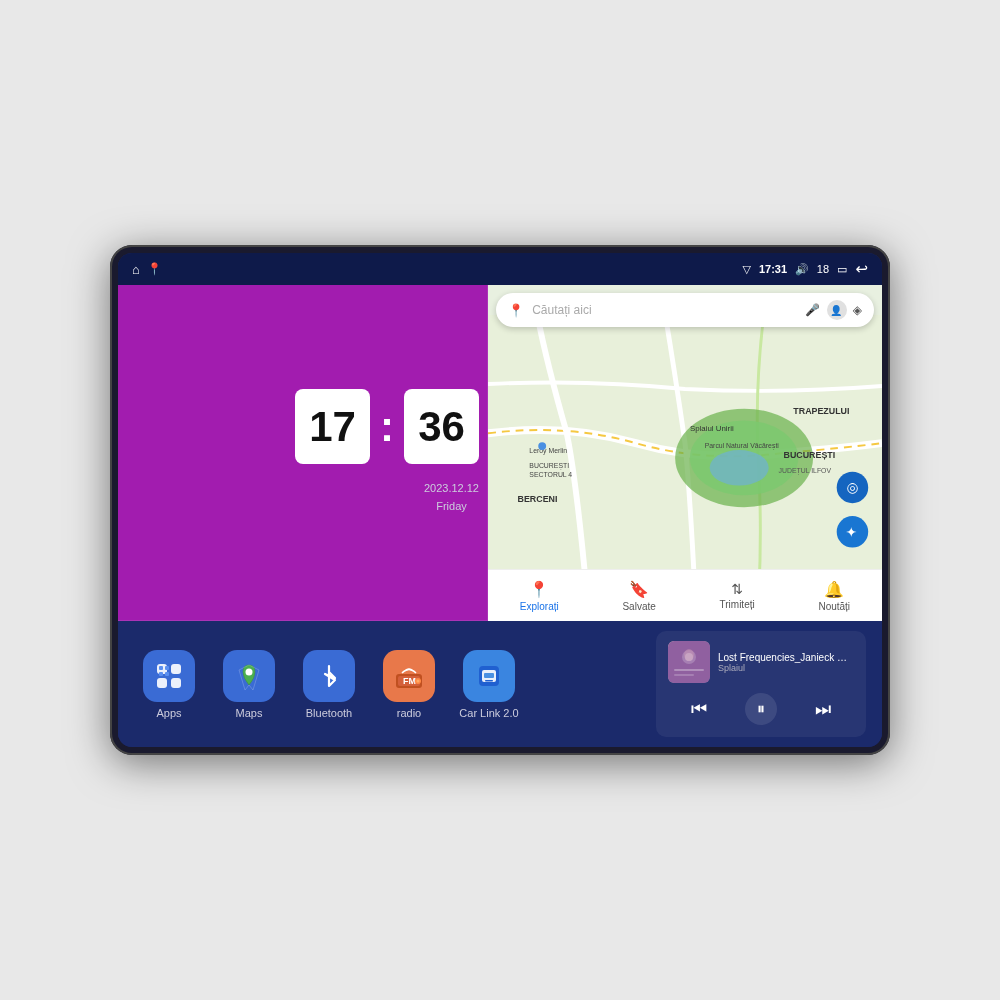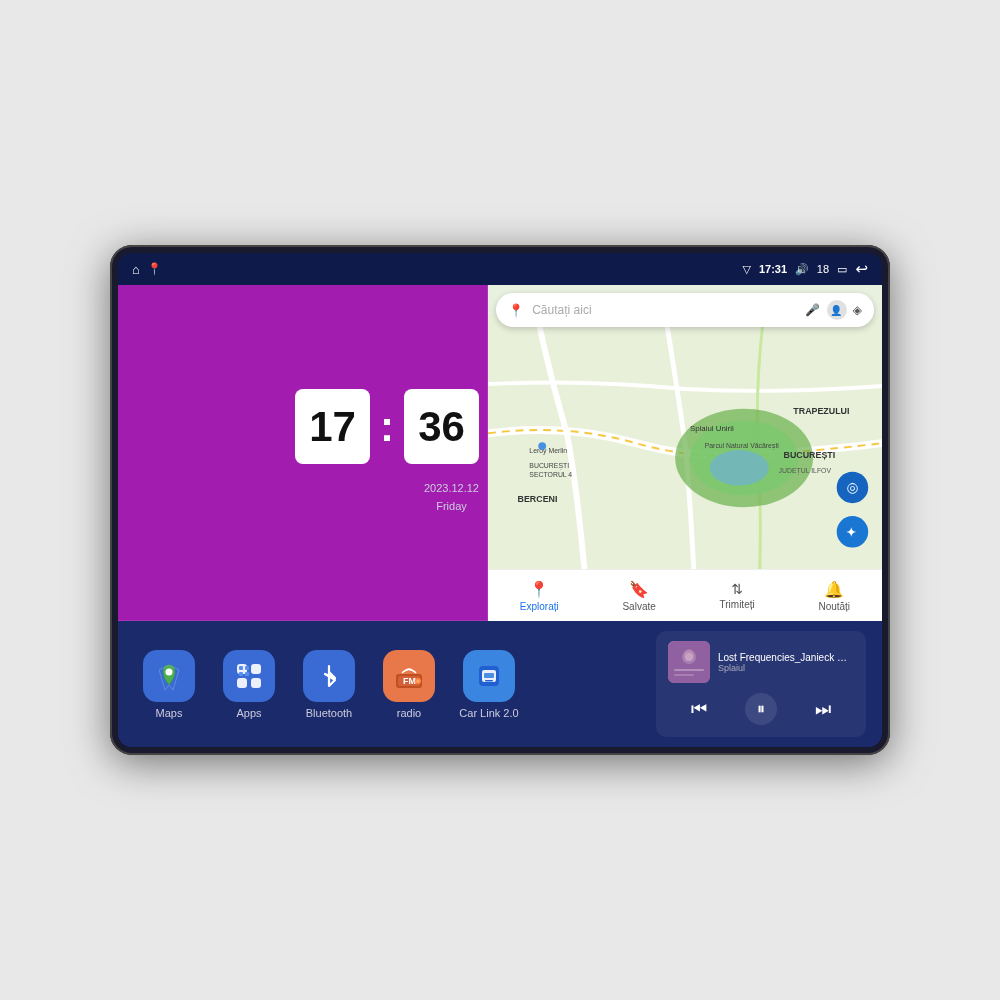--- a/index.html
+++ b/index.html
@@ -428,46 +428,46 @@
               <span class="map-nav-label">Noutăți</span>
             </div>
           </div>
         </div>
       </div>
 
       <div class="apps-row">
         <div class="apps-section">
 
           <div class="app-item">
+            <div class="app-icon-wrap app-apps">
+              <svg width="28" height="28" viewBox="0 0 28 28">
+                <rect x="2" y="2" width="10" height="10" rx="3" fill="white" opacity="0.9"></rect>
+                <rect x="16" y="2" width="10" height="10" rx="3" fill="white" opacity="0.9"></rect>
+                <rect x="2" y="16" width="10" height="10" rx="3" fill="white" opacity="0.9"></rect>
+                <rect x="16" y="16" width="10" height="10" rx="3" fill="white" opacity="0.9"></rect>
+
+                <rect x="4" y="4" width="4" height="4" rx="1" fill="#5a8ff0"></rect>
+                <rect x="10" y="4" width="4" height="4" rx="1" fill="#5a8ff0"></rect>
+                <rect x="4" y="10" width="4" height="4" rx="1" fill="#5a8ff0"></rect>
+                <rect x="10" y="10" width="4" height="4" rx="1" fill="#5a8ff0"></rect>
+              </svg>
+            </div>
+            <span class="app-label">Apps</span>
+          </div>
+
+          <div class="app-item">
             <div class="app-icon-wrap app-maps">
               <svg width="28" height="28" viewBox="0 0 28 28">
                 <path d="M14 3 Q20 3 20 10 Q20 16 14 23 Q8 16 8 10 Q8 3 14 3Z" fill="#4caf50"></path>
                 <path d="M14 3 Q20 3 20 10 Q20 16 14 23 Q8 16 8 10 Q8 3 14 3Z" fill="none" stroke="#388e3c" stroke-width="0.5"></path>
                 <circle cx="14" cy="10" r="3.5" fill="#fff"></circle>
                 <path d="M4 8 L14 3 L24 8 L18 28 L14 23 L10 28 Z" fill="none" stroke="rgba(255,255,255,0.4)" stroke-width="0.5"></path>
               </svg>
             </div>
             <span class="app-label">Maps</span>
-          </div>
-
-          <div class="app-item">
-            <div class="app-icon-wrap app-apps">
-              <svg width="28" height="28" viewBox="0 0 28 28">
-                <rect x="2" y="2" width="10" height="10" rx="3" fill="white" opacity="0.9"></rect>
-                <rect x="16" y="2" width="10" height="10" rx="3" fill="white" opacity="0.9"></rect>
-                <rect x="2" y="16" width="10" height="10" rx="3" fill="white" opacity="0.9"></rect>
-                <rect x="16" y="16" width="10" height="10" rx="3" fill="white" opacity="0.9"></rect>
-
-                <rect x="4" y="4" width="4" height="4" rx="1" fill="#5a8ff0"></rect>
-                <rect x="10" y="4" width="4" height="4" rx="1" fill="#5a8ff0"></rect>
-                <rect x="4" y="10" width="4" height="4" rx="1" fill="#5a8ff0"></rect>
-                <rect x="10" y="10" width="4" height="4" rx="1" fill="#5a8ff0"></rect>
-              </svg>
-            </div>
-            <span class="app-label">Apps</span>
           </div>
 
           <div class="app-item">
             <div class="app-icon-wrap app-bluetooth">
               <svg width="28" height="28" viewBox="0 0 28 28">
                 <path d="M14 4 L14 24 L20 18 L10 12 L20 16 L14 10Z" stroke="white" stroke-width="2.2" fill="none" stroke-linejoin="round"></path>
               </svg>
             </div>
             <span class="app-label">Bluetooth</span>
           </div>

